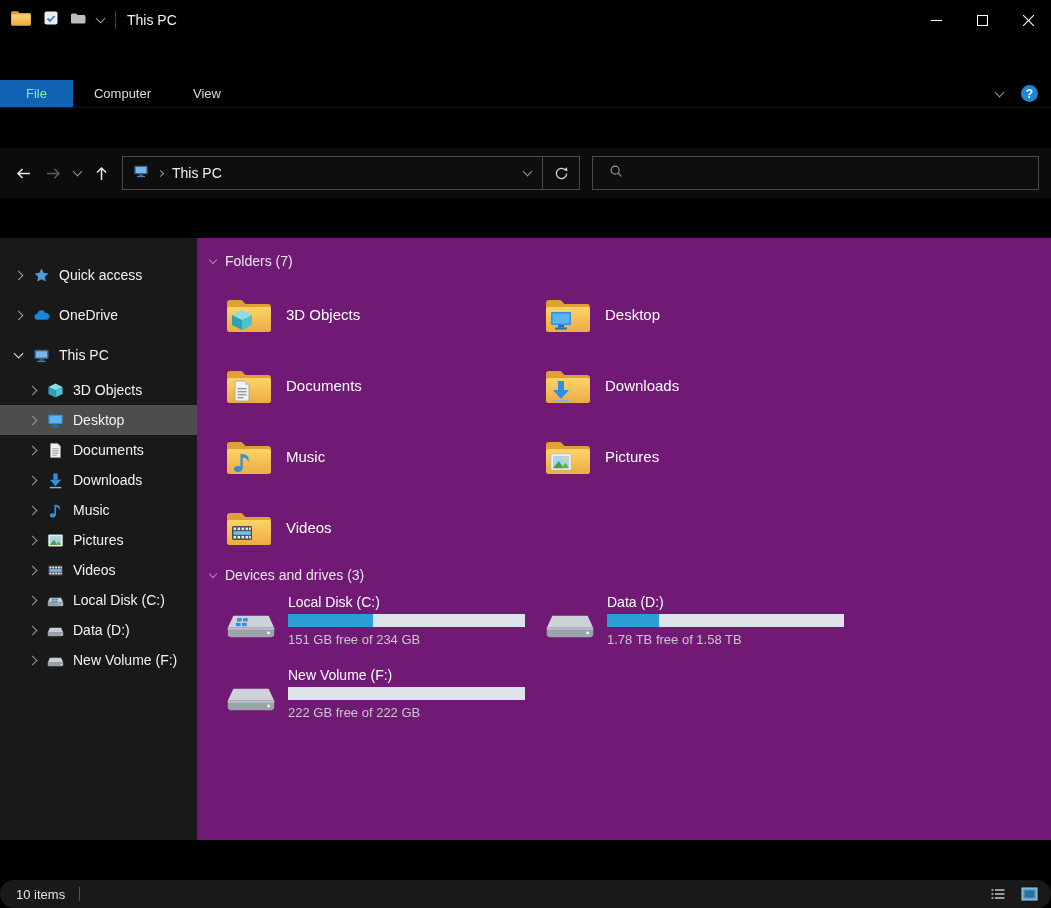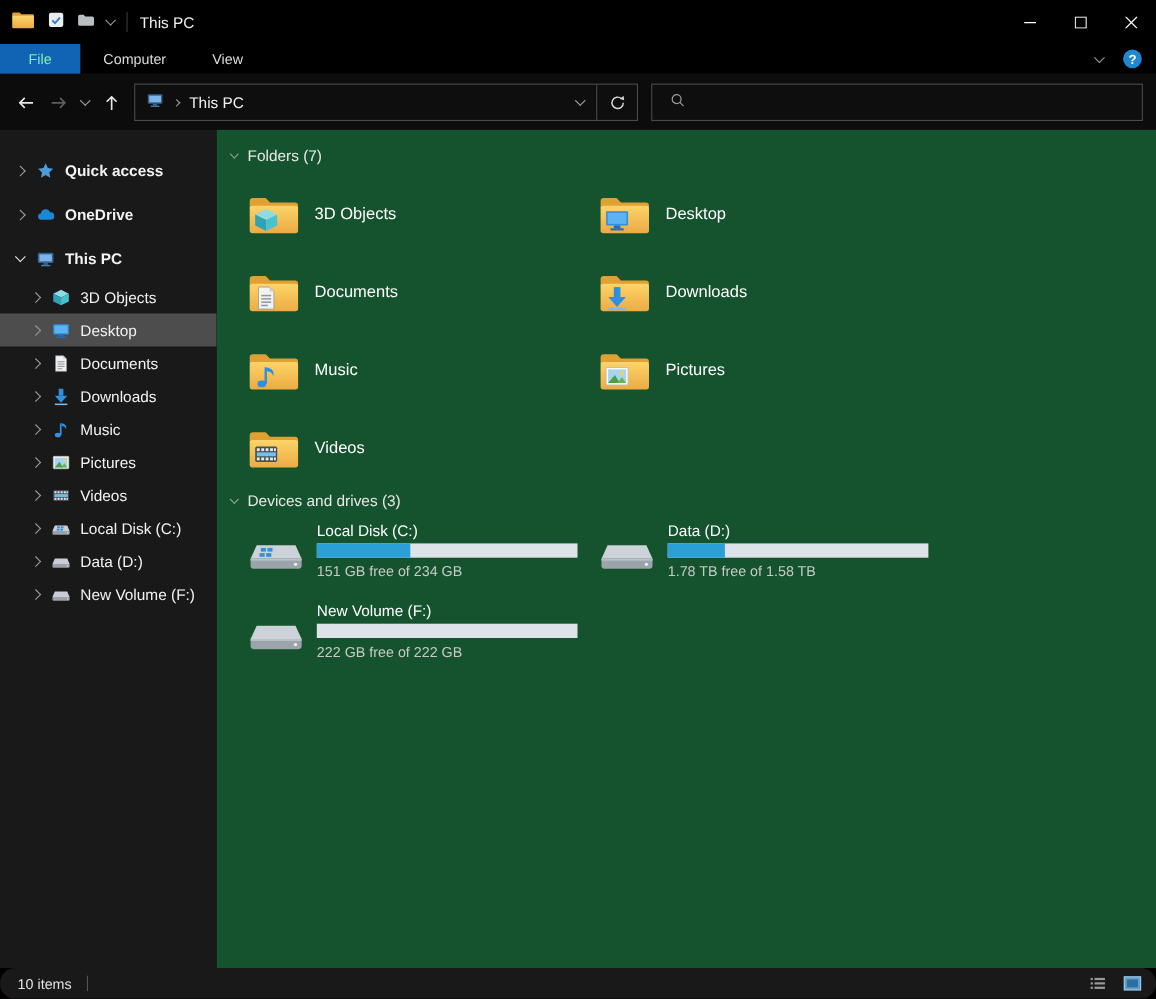--- a/index.html
+++ b/index.html
@@ -1,18 +1,18 @@
 <!DOCTYPE html>
 <html><head>
 <meta charset="utf-8">
 <style>
   * { margin:0; padding:0; box-sizing:border-box; }
   html,body { width:1051px; height:908px; background:#000; overflow:hidden;
     font-family:"Liberation Sans", sans-serif; color:#fff; }
-  .window { width:1051px; height:908px; display:flex; flex-direction:column; background:#000; }
+  .window { width:1051px; height:908px; display:flex; flex-direction:column; background:#000;gap:40px; }
 
   
   .titlebar { height:40px; display:flex; align-items:center; padding-left:10px; background:#000; flex:0 0 auto; }
   .tb-icons { display:flex; align-items:center; gap:11px; }
   .tb-sep { width:1px; height:18px; background:#3a3a3a; margin:0 11px; }
   .tb-title { font-size:14px; color:#f0f0f0; }
   .tb-spacer { flex:1; }
   .win-btn { width:46px; height:40px; display:flex; align-items:center; justify-content:center; }
   .win-btn svg { width:11px; height:11px; }
 
@@ -43,29 +43,29 @@
   .searchbox { flex:1; height:34px; margin-left:12px; border:1px solid #4a4a4a; background:#0e0e0e;
     display:flex; align-items:center; padding:0 10px 0 16px; gap:10px; }
   .searchbox input { flex:1; background:transparent; border:none; outline:none; color:#e0e0e0; font-size:14px;
     font-family:"Liberation Sans", sans-serif; }
   .searchbox input::placeholder { color:#8f8f8f; }
 
   
   .content { flex:1; display:flex; min-height:0; }
   .sidebar { flex:0 0 197px; background:#191919; padding-top:17px; overflow:hidden; }
   .srow { height:30px; display:flex; align-items:center; font-size:14px; color:#f2f2f2; }
-  .srow.top { height:40px; padding-left:10px;font-weight:bold; }
+  .srow.top { height:40px; padding-left:10px; }
   .srow.child { padding-left:24px; }
   .srow.net { margin-top:6px; }
   .srow.sel { background:#4d4d4d; }
   .s-chev { width:16px; display:flex; justify-content:center; }
   .sicon { width:18px; height:18px; margin:0 9px 0 6px; display:flex; align-items:center; justify-content:center; }
   .sicon svg { width:17px; height:17px; }
 
-  .main { flex:1; background:#14532d; padding:13px 0 0 13px; overflow:hidden; }
+  .main { flex:1; background:#701a75; padding:13px 0 0 13px; overflow:hidden; }
   .sec-head { display:flex; align-items:center; gap:9px; height:20px; font-size:14px; color:#e8e8e8; }
   .sec-head .chev { width:6px; height:6px; }
 
   .fgrid { display:grid; grid-template-columns:319px 319px; grid-auto-rows:71px; margin:8px 0 0 15px; }
   .tile { width:302px; display:flex; align-items:center; gap:13px; }
   .ficon { position:relative; width:48px; height:44px; flex:0 0 48px; }
   .fbase { position:absolute; left:0; top:2px; width:48px; height:40px; }
   .fover { position:absolute; left:5px; top:15px; width:24px; height:24px; }
   .fname { font-size:15px; color:#fff; }
 

